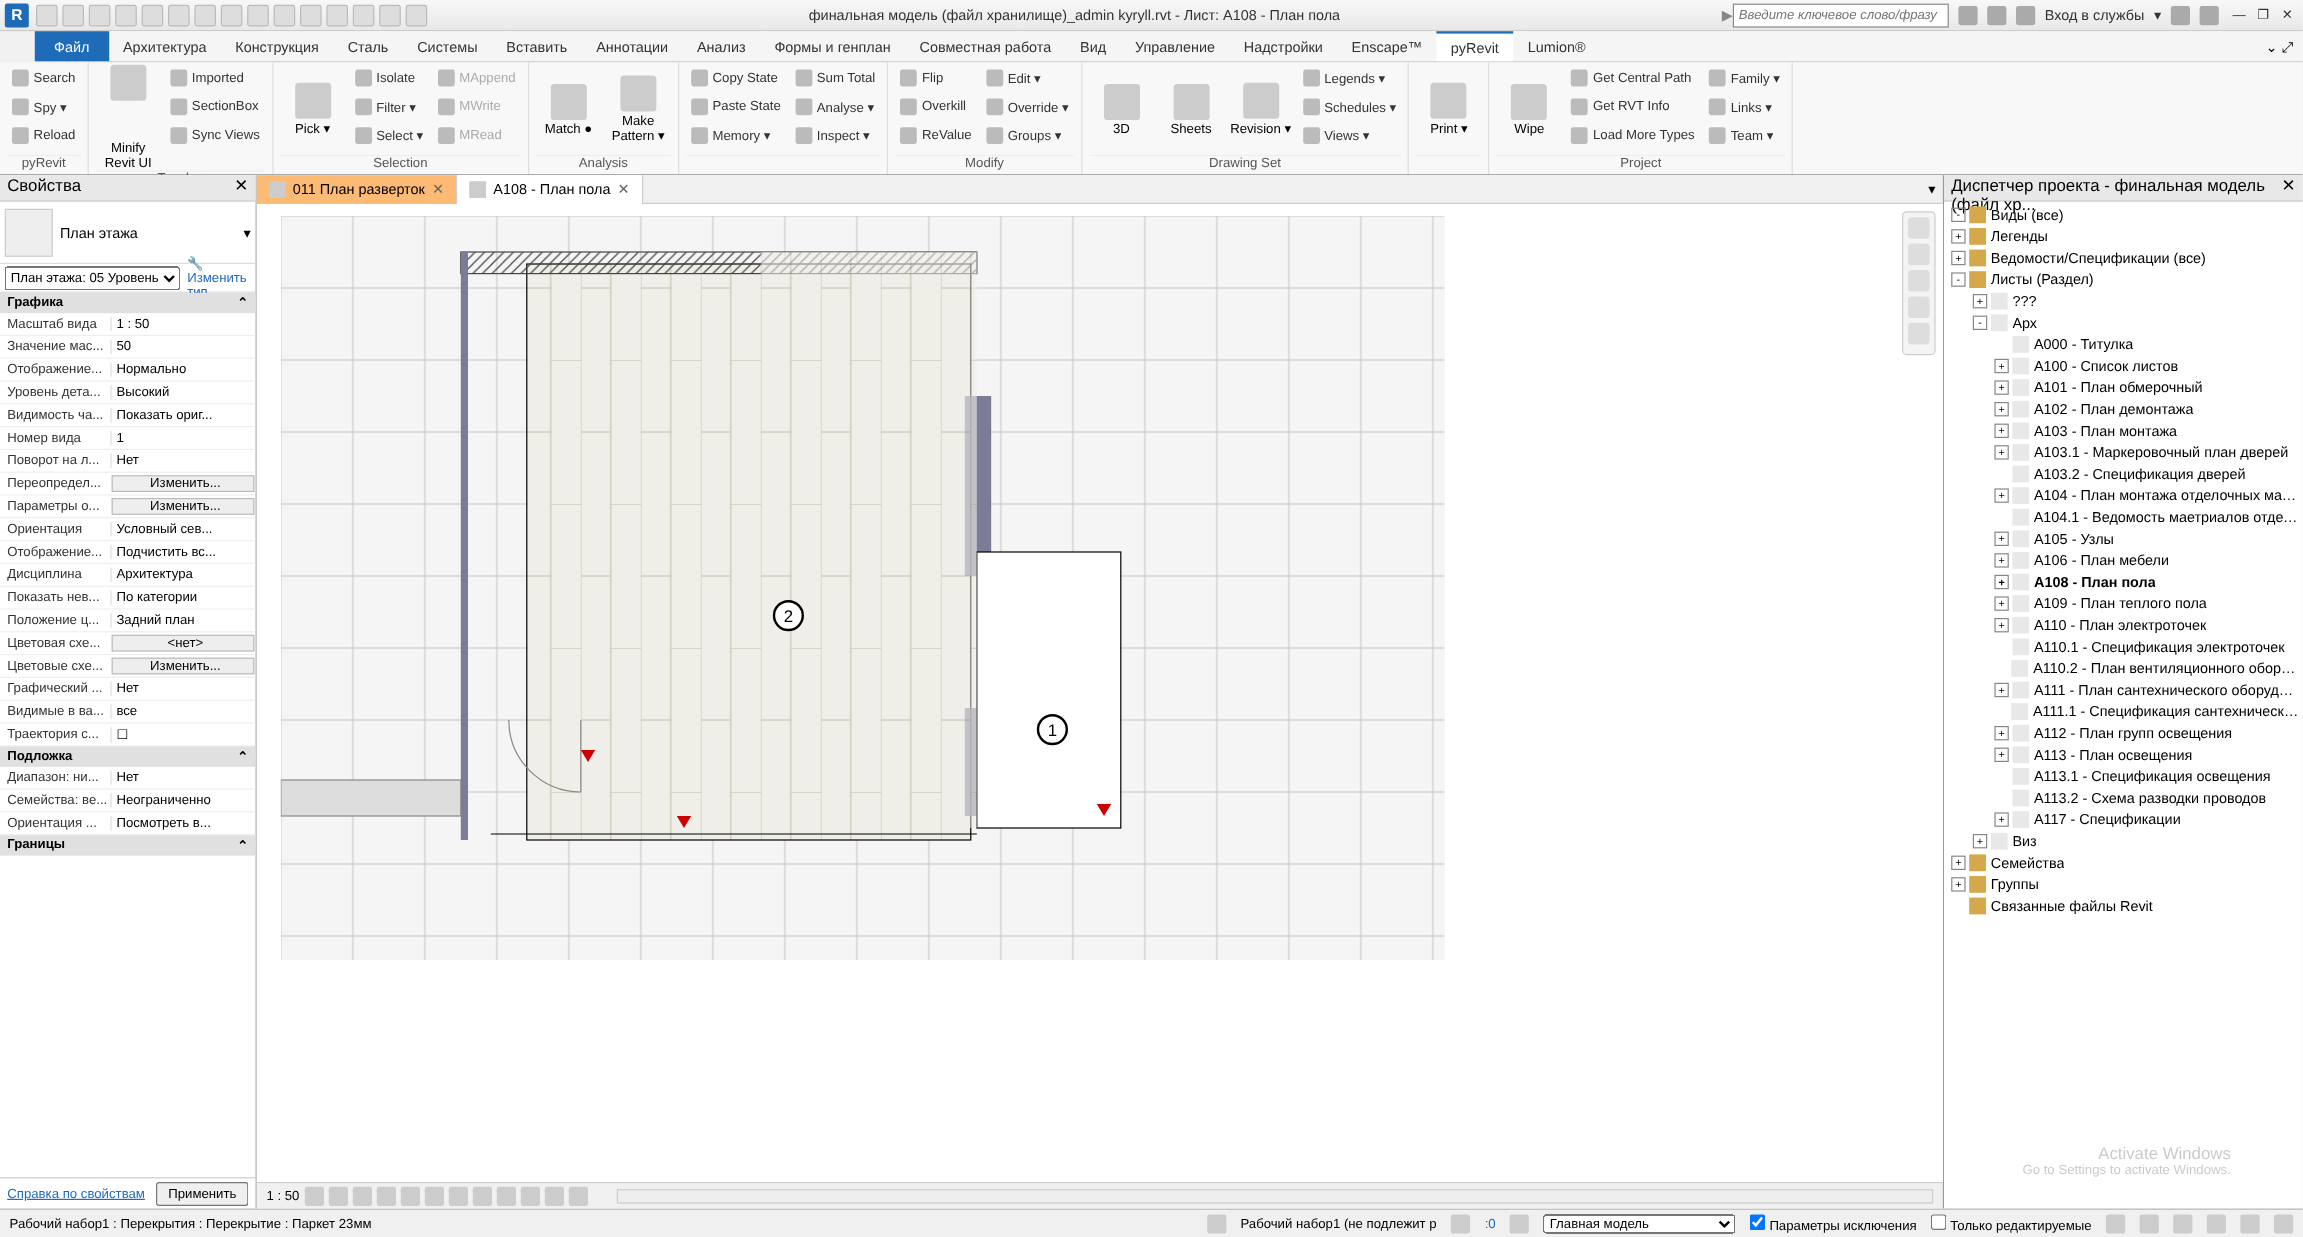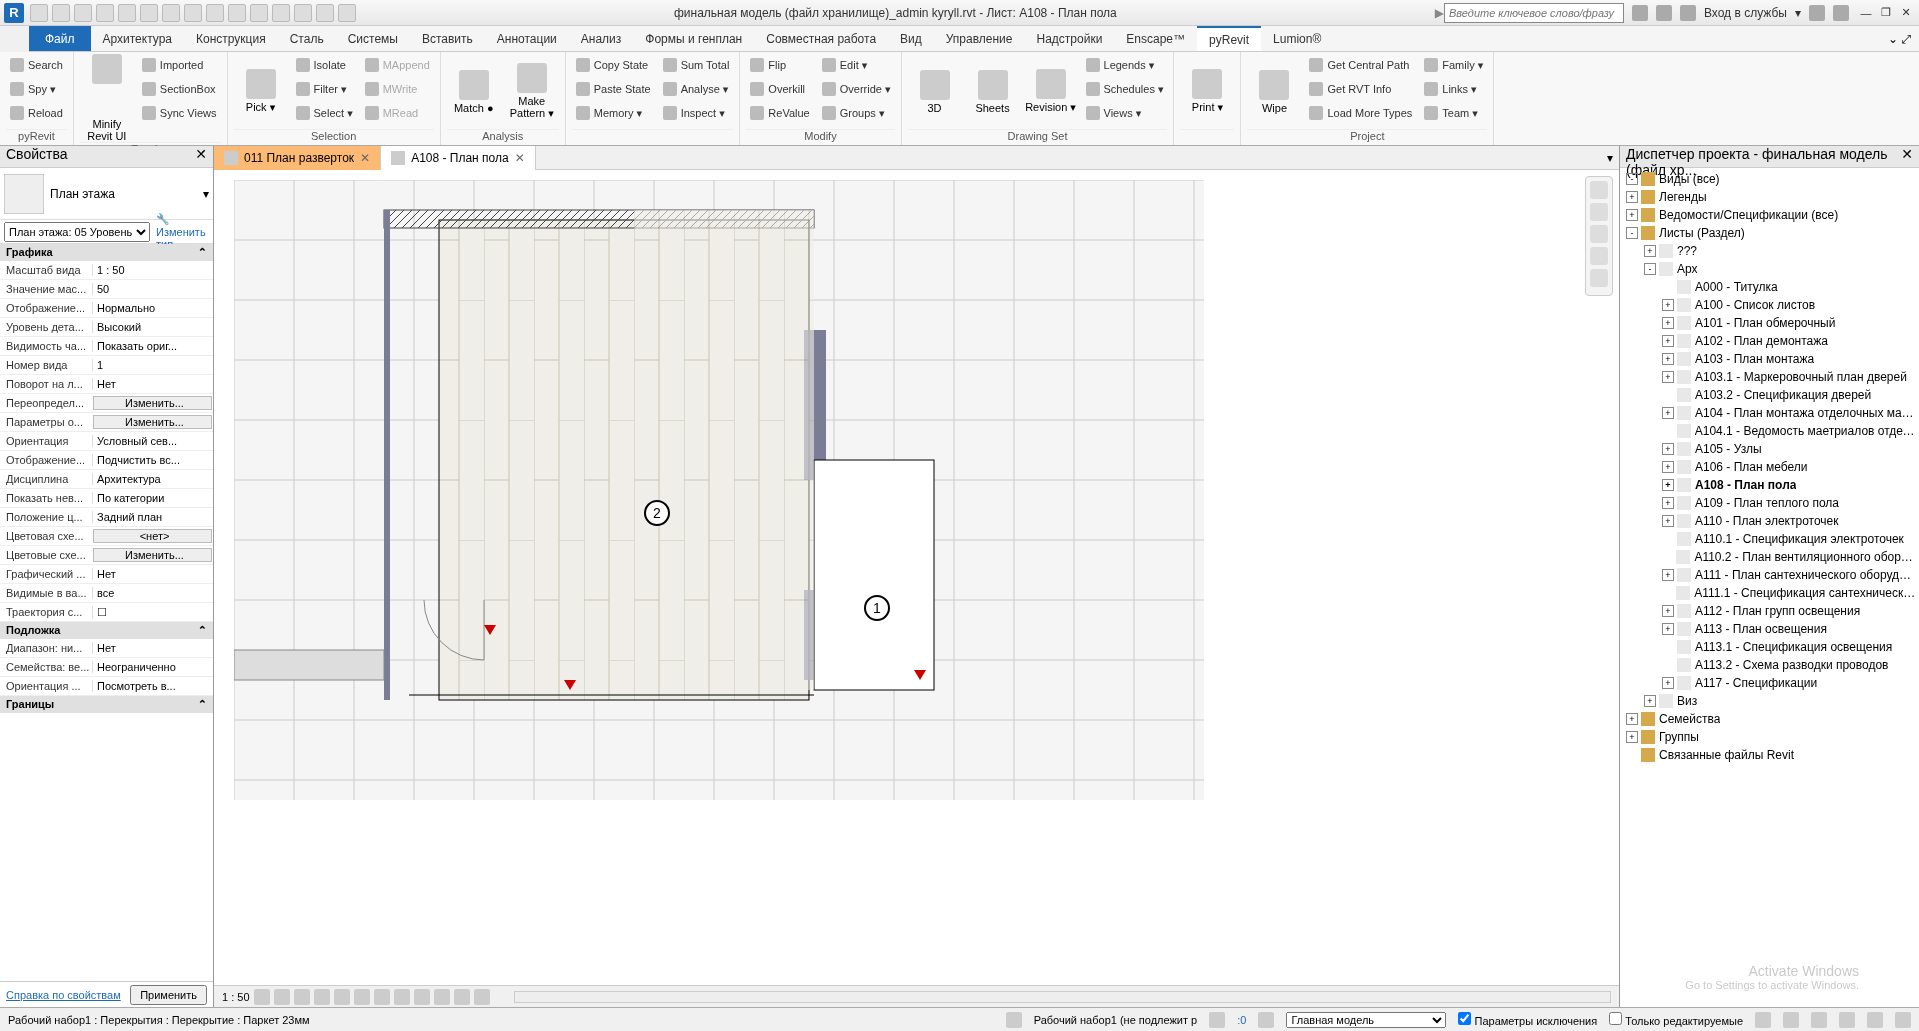--- a/index.html
+++ b/index.html
@@ -71,21 +71,21 @@
 .tree { flex: 1; overflow-y: auto; padding: 2px; font-size: 12px; }
 .tn { display: flex; align-items: center; height: 18px; white-space: nowrap; }
 .tn .tw { width: 12px; height: 12px; border: 1px solid #888; font-size: 9px; display: flex; align-items: center; justify-content: center; margin-right: 3px; flex-shrink: 0; }
 .tn .ticon3 { width: 14px; height: 14px; background: #d4a84b; margin-right: 4px; flex-shrink: 0; }
 .tn.sel { font-weight: bold; }
 .tn .lbl { overflow: hidden; text-overflow: ellipsis; }
 
 .statusbar { height: 24px; background: #f0f0f0; border-top: 1px solid #aaa; display: flex; align-items: center; padding: 0 8px; font-size: 11px; gap: 12px; }
 .statusbar .s-sep { flex: 1; }
 .statusbar .sicon { width: 16px; height: 16px; background: #ccc; border-radius: 2px; }
-.watermark { position: absolute; right: 60px; bottom: 40px; color: rgba(120,120,120,.4); font-size: 14px; text-align: right; pointer-events: none; }
+.watermark { position: absolute; right: 60px; bottom: 50px; color: rgba(120,120,120,.4); font-size: 14px; text-align: right; pointer-events: none; }
 .room-tag { position: absolute; width: 26px; height: 26px; border: 2px solid #000; border-radius: 50%; background: #fff; display: flex; align-items: center; justify-content: center; font-size: 14px; }
 .level-sym { position: absolute; }
 .level-tri { width: 0; height: 0; border-left: 6px solid transparent; border-right: 6px solid transparent; border-top: 10px solid #c00; }
 </style>
 </head>
 <body>
 
 <div class="titlebar">
   <div class="r-logo">R</div>
   <div class="qat">

